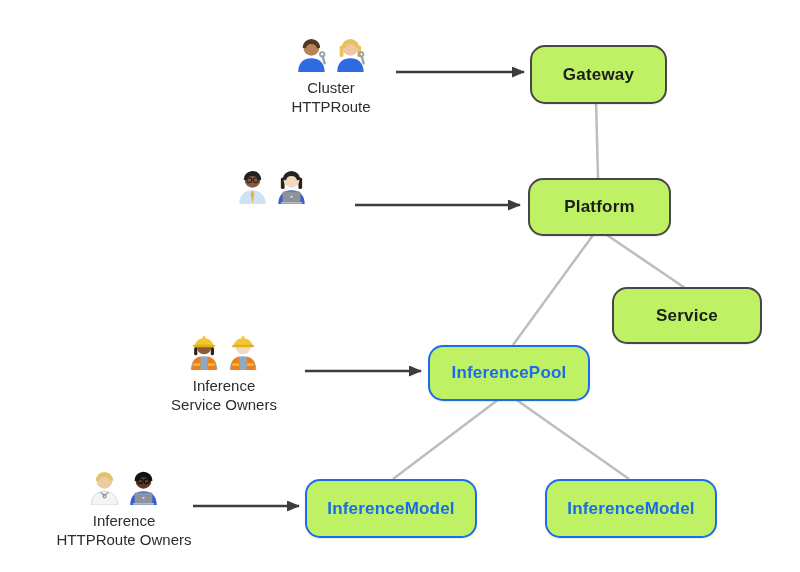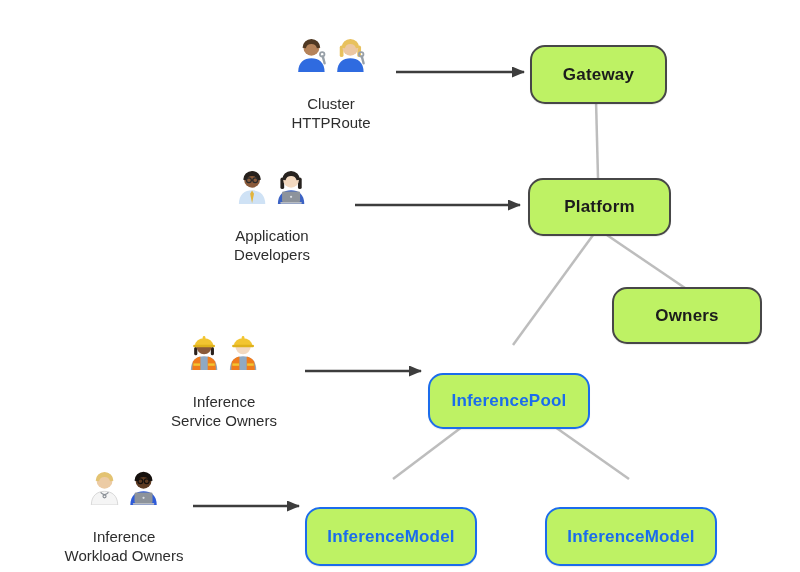--- a/index.html
+++ b/index.html
@@ -5,25 +5,25 @@
   html,body{margin:0;padding:0;background:#ffffff;}
   body{font-family:"Liberation Sans", sans-serif;}
   .canvas{position:relative;width:800px;height:572px;background:var(--background,#fff);overflow:hidden;}
   svg.edges{position:absolute;left:0;top:0;width:800px;height:572px;}
   .cline{stroke:var(--connector,#bdbdbd);stroke-width:2.5;fill:none;}
   .aline{stroke:var(--arrow,#3d3d3d);stroke-width:2.4;fill:none;}
   .node{position:absolute;display:flex;align-items:center;justify-content:center;
         background:#bef264;border:2px solid var(--node-border-dark,#474747);border-radius:15px;
         font-weight:bold;font-size:17px;color:var(--node-text-dark,#1c1c1c);letter-spacing:.2px;
         box-shadow:0 1px 1px rgba(0,0,0,.08);}
-  .node.blue{border-color:var(--node-border-blue,#1b6cec);color:var(--node-text-blue,#1b6cec);margin-top:28px;}
+  .node.blue{border-color:var(--node-border-blue,#1b6cec);color:var(--node-text-blue,#1b6cec);}
   .persona{position:absolute;transform:translateX(-50%);text-align:center;}
   .pair{display:flex;justify-content:center;align-items:flex-end;gap:3px;}
   .pfig{width:36px;height:39px;display:block;}
-  .plabel{margin-top:23px;font-size:15px;line-height:18.5px;color:var(--label-text,#2d2d2d);white-space:nowrap;}
+  .plabel{margin-top:7px;font-size:15px;line-height:18.5px;color:var(--label-text,#2d2d2d);white-space:nowrap;}
 </style>
 </head>
 <body>
 
 <div class="canvas">
 
   <svg class="edges">
     <defs>
       <marker id="arrowhead" markerUnits="userSpaceOnUse" markerWidth="14" markerHeight="12" refX="12" refY="5.5" orient="auto">
         <path d="M0,0 L13,5.5 L0,11 Z" style="fill:var(--arrow,#3d3d3d)"></path>
@@ -80,24 +80,20 @@
         <path d="M3.2,26 C3.2,19.8 7.1,16.9 12,16.9 C16.9,16.9 20.8,19.8 20.8,26 Z" fill="#3b62c4"></path>
         <rect x="4.9" y="8.4" width="2.5" height="7.6" rx="1.25" fill="#27221f"></rect>
         <rect x="16.6" y="8.4" width="2.5" height="7.6" rx="1.25" fill="#27221f"></rect>
         <circle cx="12" cy="9.8" r="5.3" fill="#f3d9c0"></circle>
         <path d="M12,4 a5.9,5.9 0 0 0 -5.9,5.9 l2.2,0.3 a3.8,3.8 0 0 1 7.4,0 l2.2,-0.3 A5.9,5.9 0 0 0 12,4 z" fill="#27221f"></path>
         <rect x="6" y="17.6" width="12" height="7.2" rx="0.9" fill="#8d939b"></rect>
         <circle cx="12" cy="21.2" r="0.75" fill="#d9dde2"></circle>
         <rect x="4.8" y="24.6" width="14.4" height="1.2" rx="0.6" fill="#b7bcc3"></rect>
       </svg>
     </div>
-    <div class="plabel">
-      <div>Application</div>
-      <div>Developers</div>
-    </div>
   </div>
 
   <div class="persona" style="left:224px;top:331px">
     <div class="pair">
       <svg class="pfig" viewBox="0 0 24 26">
         <path d="M3.2,26 C3.2,19.8 7.1,16.9 12,16.9 C16.9,16.9 20.8,19.8 20.8,26 Z" fill="#8fa9c4"></path>
         <path d="M4.6,20.4 C5.8,18.4 8,17.2 9.6,17 L9.6,26 L4.2,26 C4.2,23.6 4.3,21.9 4.6,20.4 Z" fill="#f07c1d"></path>
         <path d="M19.4,20.4 C18.2,18.4 16,17.2 14.4,17 L14.4,26 L19.8,26 C19.8,23.6 19.7,21.9 19.4,20.4 Z" fill="#f07c1d"></path>
         <rect x="4.9" y="21.6" width="4.4" height="1.6" fill="#f2c531"></rect>
         <rect x="14.7" y="21.6" width="4.4" height="1.6" fill="#f2c531"></rect>
@@ -141,34 +137,34 @@
         <path d="M12,3.8 a6,6 0 0 0 -6,6 l2.3,0.4 a3.8,3.8 0 0 1 7.4,0 l2.3,-0.4 A6,6 0 0 0 12,3.8 z" fill="#15100d"></path>
         <circle cx="9.9" cy="10.2" r="1.6" fill="none" stroke="#15100d" stroke-width="0.8"></circle>
         <circle cx="14.1" cy="10.2" r="1.6" fill="none" stroke="#15100d" stroke-width="0.8"></circle>
         <rect x="6" y="17.6" width="12" height="7.2" rx="0.9" fill="#8d939b"></rect>
         <circle cx="12" cy="21.2" r="0.75" fill="#d9dde2"></circle>
         <rect x="4.8" y="24.6" width="14.4" height="1.2" rx="0.6" fill="#b7bcc3"></rect>
       </svg>
     </div>
     <div class="plabel">
       <div>Inference</div>
-      <div>Workload Owners</div>
+      <div>HTTPRoute Owners</div>
     </div>
   </div>
 
   <div class="node dark" style="left:530px;top:45px;width:133px;height:55px">
     <span>Gateway</span>
   </div>
 
   <div class="node dark" style="left:528px;top:178px;width:139px;height:54px">
     <span>Platform</span>
   </div>
 
   <div class="node dark" style="left:612px;top:287px;width:146px;height:53px">
-    <span>Owners</span>
+    <span>Service</span>
   </div>
 
   <div class="node blue" style="left:428px;top:345px;width:158px;height:52px">
     <span>InferencePool</span>
   </div>
 
   <div class="node blue" style="left:305px;top:479px;width:168px;height:55px">
     <span>InferenceModel</span>
   </div>
 

